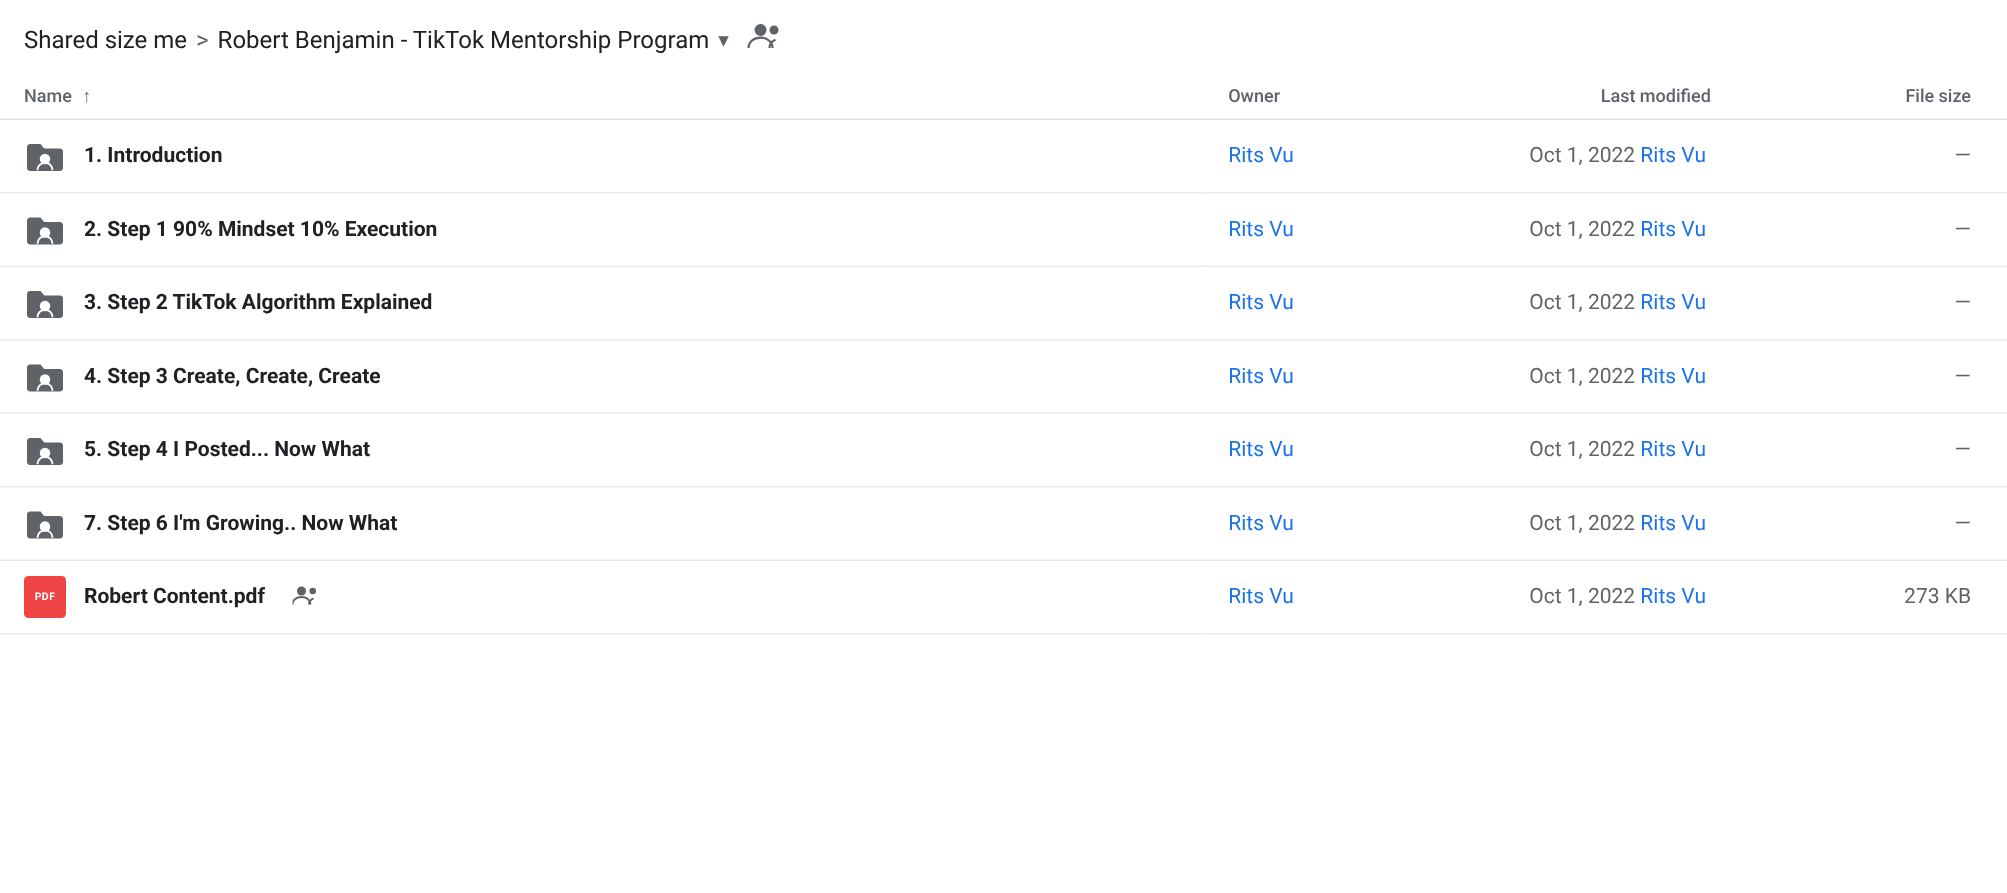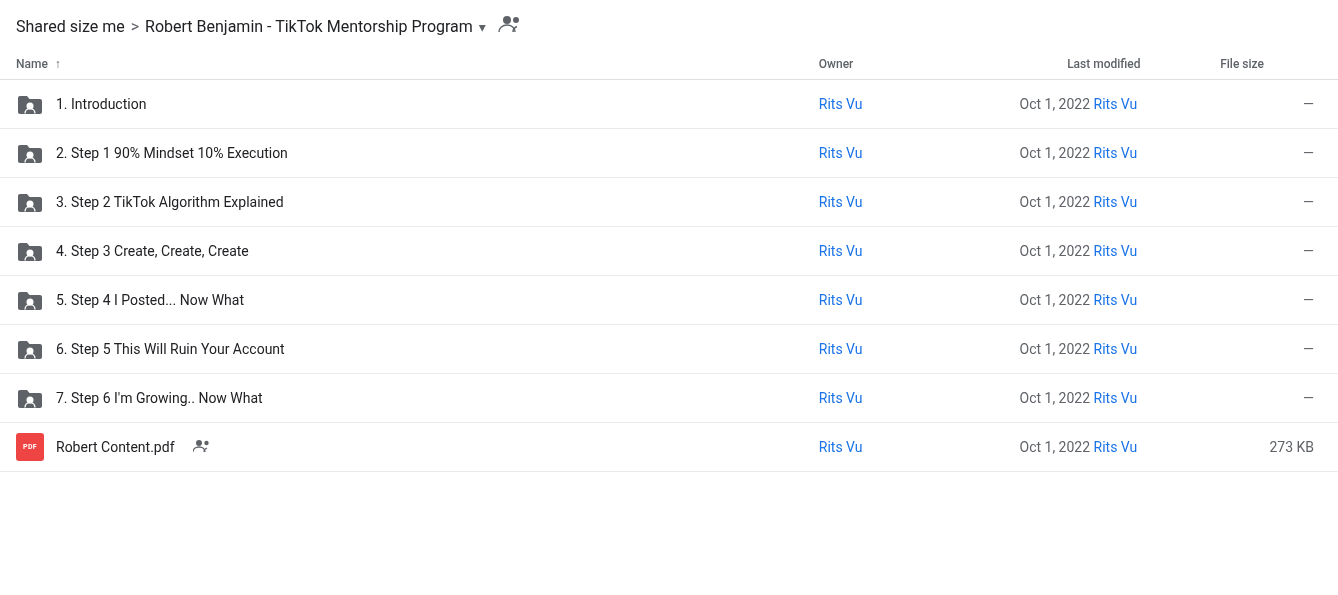--- a/index.html
+++ b/index.html
@@ -70,20 +70,21 @@
     }
     .file-table th.owner-col {
       width: 15%;
     }
     .file-table th.modified-col {
       width: 15%;
       text-align: center;
     }
     .file-table th.size-col {
       width: 10%;
+      text-align: right;
       padding-right: 24px;
     }
     .sort-icon {
       display: inline-block;
       margin-left: 4px;
       font-size: 12px;
       color: #5f6368;
     }
     .file-table tbody tr {
       border-bottom: 1px solid #e8eaed;
@@ -110,20 +111,21 @@
       align-items: center;
       justify-content: center;
     }
     .shared-folder svg {
       width: 28px;
       height: 28px;
     }
     .file-name {
       font-size: 14px;
       color: #202124;
+      font-weight: bold;
     }
     .owner-cell {
       color: #1a73e8;
       font-size: 14px;
       cursor: pointer;
     }
     .modified-cell {
       color: #5f6368;
       font-size: 14px;
       white-space: nowrap;
@@ -308,41 +310,20 @@
     <td>
       <div class="name-cell">
 
       <span class="shared-folder">
         <svg width="28" height="24" viewBox="0 0 28 24" fill="none" xmlns="http://www.w3.org/2000/svg">
           <path d="M2 6C2 4.9 2.9 4 4 4H11L13.5 7H24C25.1 7 26 7.9 26 9V20C26 21.1 25.1 22 24 22H4C2.9 22 2 21.1 2 20V6Z" fill="#5f6368"></path>
           <circle cx="14" cy="14" r="3.5" fill="white"></circle>
           <path d="M9 21.5c0-2.8 2.2-5 5-5s5 2.2 5 5" stroke="white" stroke-width="1.3" fill="none"></path>
         </svg>
       </span>
-        <span class="file-name">6. Step 5 This Will Ruin Your Account</span>
-
-      </div>
-    </td>
-    <td class="owner-cell">Rits Vu</td>
-    <td class="modified-cell">
-      Oct 1, 2022 <span class="modified-owner">Rits Vu</span>
-    </td>
-    <td class="size-col dash-cell">—</td>
-  </tr>
-      <tr>
-    <td>
-      <div class="name-cell">
-
-      <span class="shared-folder">
-        <svg width="28" height="24" viewBox="0 0 28 24" fill="none" xmlns="http://www.w3.org/2000/svg">
-          <path d="M2 6C2 4.9 2.9 4 4 4H11L13.5 7H24C25.1 7 26 7.9 26 9V20C26 21.1 25.1 22 24 22H4C2.9 22 2 21.1 2 20V6Z" fill="#5f6368"></path>
-          <circle cx="14" cy="14" r="3.5" fill="white"></circle>
-          <path d="M9 21.5c0-2.8 2.2-5 5-5s5 2.2 5 5" stroke="white" stroke-width="1.3" fill="none"></path>
-        </svg>
-      </span>
         <span class="file-name">7. Step 6 I'm Growing.. Now What</span>
 
       </div>
     </td>
     <td class="owner-cell">Rits Vu</td>
     <td class="modified-cell">
       Oct 1, 2022 <span class="modified-owner">Rits Vu</span>
     </td>
     <td class="size-col dash-cell">—</td>
   </tr>

